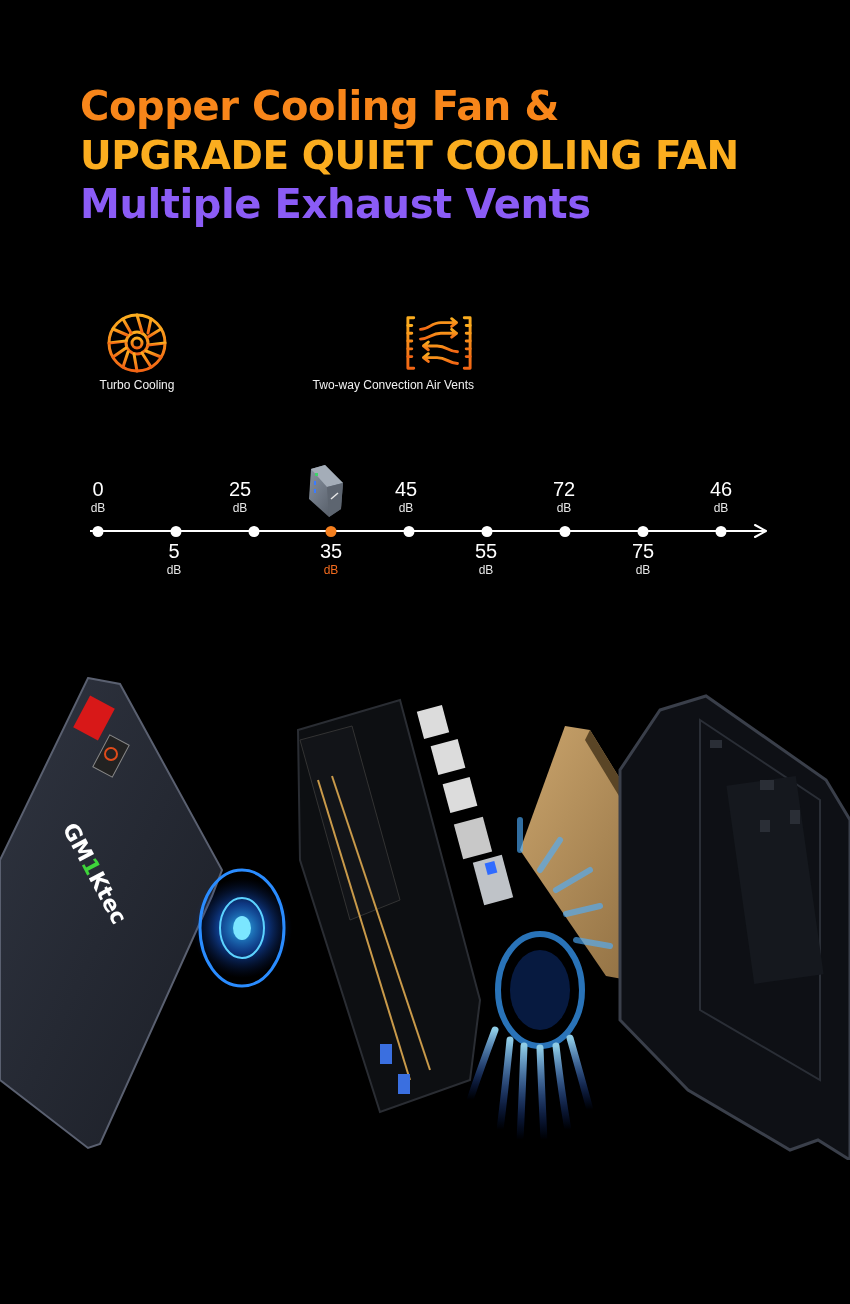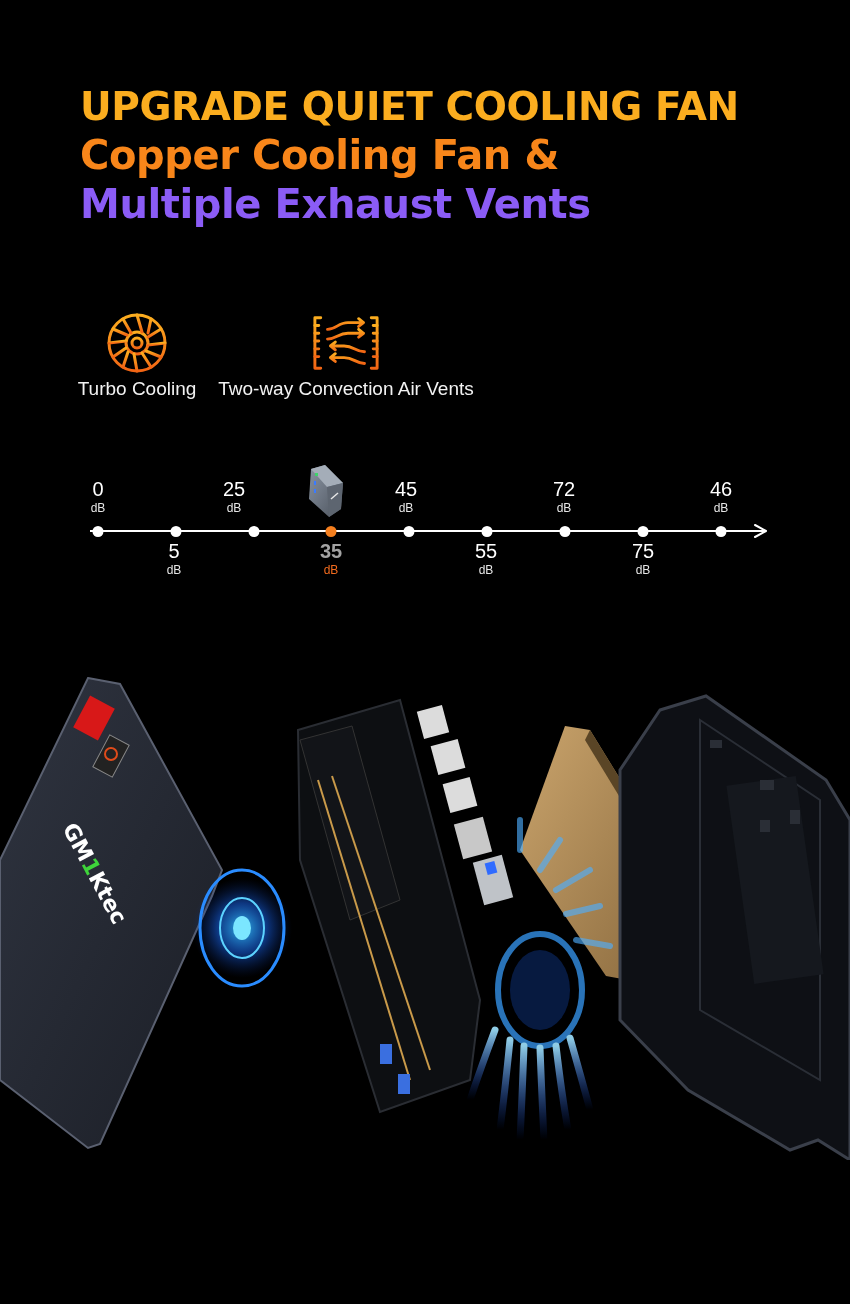--- a/index.html
+++ b/index.html
@@ -21,53 +21,53 @@
   .headline .l2 { color: #f8861a; }
   .headline .l3 { color: #8b5cf6; }
 
   
   .features { position: absolute; left: 0; top: 312px; width: 850px; height: 100px; }
   .feature { position: absolute; top: 0; display: flex; flex-direction: column; align-items: center; }
   .feature .icon { width: 70px; height: 62px; display: flex; align-items: center; justify-content: center; }
   .feature .label {
     margin-top: 4px;
     font-family: "Liberation Sans", sans-serif;
-    font-size: 19px;
+    font-size: 12px;
     color: #f2f2f2;
     white-space: nowrap;
   }
   .f1 { left: 78px; width: 118px; }
-  .f2 { left: 218px; width: 256px; }
+  .f2 { left: 218px; width: 256px; align-items: flex-end; }
   .f3 { left: 504px; width: 152px; }
 
   
   .scale { position: absolute; left: 0; top: 460px; width: 850px; height: 140px; }
   .axis-line { position: absolute; left: 90px; top: 70px; width: 676px; height: 2px; background: #fff; }
   .axis-arrow { position: absolute; left: 752px; top: 63px; width: 16px; height: 16px; }
   .tick { position: absolute; width: 11px; height: 11px; border-radius: 50%; background: #fff; top: 65.5px; transform: translateX(-5.5px); }
   .tick.active { background: #f57f1e; }
   .tick-label { position: absolute; transform: translateX(-50%); text-align: center; font-family: "Liberation Sans", sans-serif; color: #fff; }
   .tick-label .num { display: block; font-size: 20px; line-height: 22px; }
   .tick-label .unit { display: block; font-size: 12px; line-height: 17px; color: #e6e6e6; }
   .tick-label.up { top: 18px; }
   .tick-label.down { top: 80px; }
-  .tick-label.active .num { color: #a3a3a3; font-weight: bold; }
+  .tick-label.active .num { color: #ffffff; }
   .tick-label.active .unit { color: #f26b1e; }
 
   .mini-pc { position: absolute; left: 303px; top: 3px; width: 46px; height: 56px; }
 
   
   .render { position: absolute; left: 0; top: 660px; width: 850px; height: 500px; }
 </style>
 </head>
 <body>
 
 <div class="headline">
+  <span class="line l2">Copper Cooling Fan &amp;</span>
   <span class="line l1">UPGRADE QUIET COOLING FAN</span>
-  <span class="line l2">Copper Cooling Fan &amp;</span>
   <span class="line l3">Multiple Exhaust Vents</span>
 </div>
 
 <div class="features">
   <defs></defs>
   <div class="feature f1">
     <div class="icon">
       <svg width="62" height="62" viewBox="0 0 62 62">
         <defs>
           <linearGradient id="g1" x1="0" y1="0" x2="0" y2="1">
@@ -157,21 +157,21 @@
   <div class="tick" style="left:721px"></div>
 
   <div class="tick-label up" style="left:98px">
     <span class="num">0</span>
       <span class="unit">dB</span>
   </div>
   <div class="tick-label down" style="left:174px">
     <span class="num">5</span>
       <span class="unit">dB</span>
   </div>
-  <div class="tick-label up" style="left:234px">
+  <div class="tick-label up" style="left:240px">
     <span class="num">25</span>
       <span class="unit">dB</span>
   </div>
   <div class="tick-label down active" style="left:331px">
     <span class="num">35</span>
       <span class="unit">dB</span>
   </div>
   <div class="tick-label up" style="left:406px">
     <span class="num">45</span>
       <span class="unit">dB</span>

